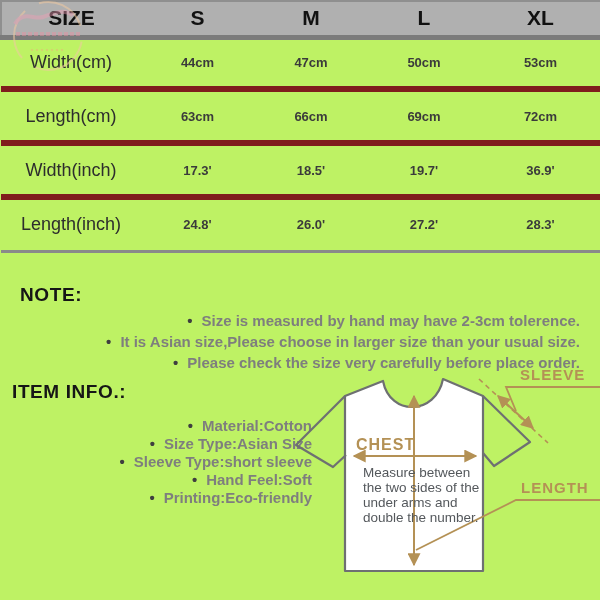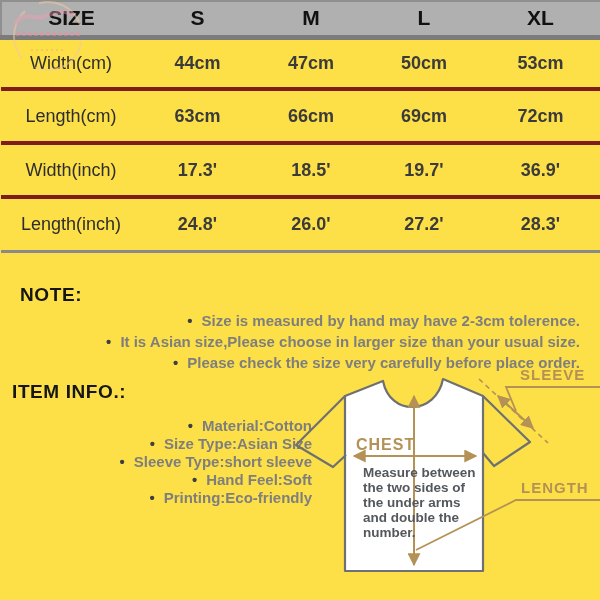--- a/index.html
+++ b/index.html
@@ -1,40 +1,40 @@
 <!DOCTYPE html>
 <html><head>
 <meta charset="utf-8">
 <style>
   * { margin:0; padding:0; box-sizing:border-box; }
   html,body { background:#ffffff; }
   body { font-family:"Liberation Sans", sans-serif; }
   .canvas {
-    position:relative; width:600px; height:600px; background:#fde047;
+    position:relative; width:600px; height:600px; background:#bef264;
     overflow:hidden;
   }
 
   
   table.size-table { position:absolute; left:0; top:0; width:600px; border-collapse:collapse; table-layout:fixed; }
   table.size-table col.c0{width:140px} table.size-table col.c1{width:113px}
   table.size-table col.c2{width:114px} table.size-table col.c3{width:112px}
   table.size-table col.c4{width:121px}
   table.size-table th {
     height:36px; background:#b0b0b0; color:#111; font-size:21px; font-weight:700;
     text-align:center; vertical-align:middle;
     border-top:2px solid #8f8f8f; border-bottom:5px solid #7b7b7b;
   }
   table.size-table th:first-child{ border-left:2px solid #8f8f8f; }
   table.size-table td { text-align:center; vertical-align:middle; }
-  table.size-table tbody tr { border-bottom:4px solid #7f1d1d; }
+  table.size-table tbody tr { border-bottom:6px solid #7f1d1d; }
   table.size-table tbody tr:first-child { height:52px; }
   table.size-table tbody tr { height:54px; }
   table.size-table tbody tr:last-child { border-bottom:3px solid #8a8a8a; }
   td.lbl { font-size:18px; font-weight:400; color:#2d2d2d; }
-  td.val { font-size:18px; font-weight:700; color:#3b3b3b; }
+  td.val { font-size:13px; font-weight:700; color:#3b3b3b; }
 
   
   .watermark { position:absolute; left:5px; top:0; width:86px; height:82px; z-index:5; opacity:.55; pointer-events:none; }
 
   
   .note-sec  { position:absolute; left:12px; top:284px; width:560px;margin-left:8px; }
   .info-sec  { position:absolute; left:12px; top:381px; width:300px; }
   .sec-head  { font-size:19px; font-weight:700; color:#161616; letter-spacing:.6px; }
   ul.bullets { list-style:none; margin-top:4px;text-align:right; }
   .note-sec ul.bullets { margin-left:38px; }
@@ -43,21 +43,21 @@
   .info-sec ul.bullets li { line-height:18px; }
   ul.bullets li::before { content:"\2022"; color:#3f3f3f; margin-right:9px; font-size:15px; }
 
   
   .diagram { position:absolute; left:280px; top:366px; width:320px; height:234px; }
   .diagram svg { position:absolute; left:0; top:0; }
   .dlabel { font-family:"Liberation Sans", sans-serif; font-size:15px; font-weight:700; fill:#b49155; letter-spacing:1px; }
   .dlabel-big { font-size:16px; }
   .measure-note {
     position:absolute; left:83px; top:99px; width:120px;
-    font-size:13.5px; line-height:15px; color:#54585c; font-weight:700;
+    font-size:13.5px; line-height:15px; color:#54585c; font-weight:400;
   }
 </style>
 </head>
 <body>
 
 <div class="canvas">
 
   <div class="watermark">
     <svg width="86" height="82" viewBox="0 0 86 82">
       <circle cx="43" cy="36" r="34" fill="none" stroke="#f0c9a0" stroke-width="2" stroke-dasharray="52 16" transform="rotate(25 43 36)"></circle>

